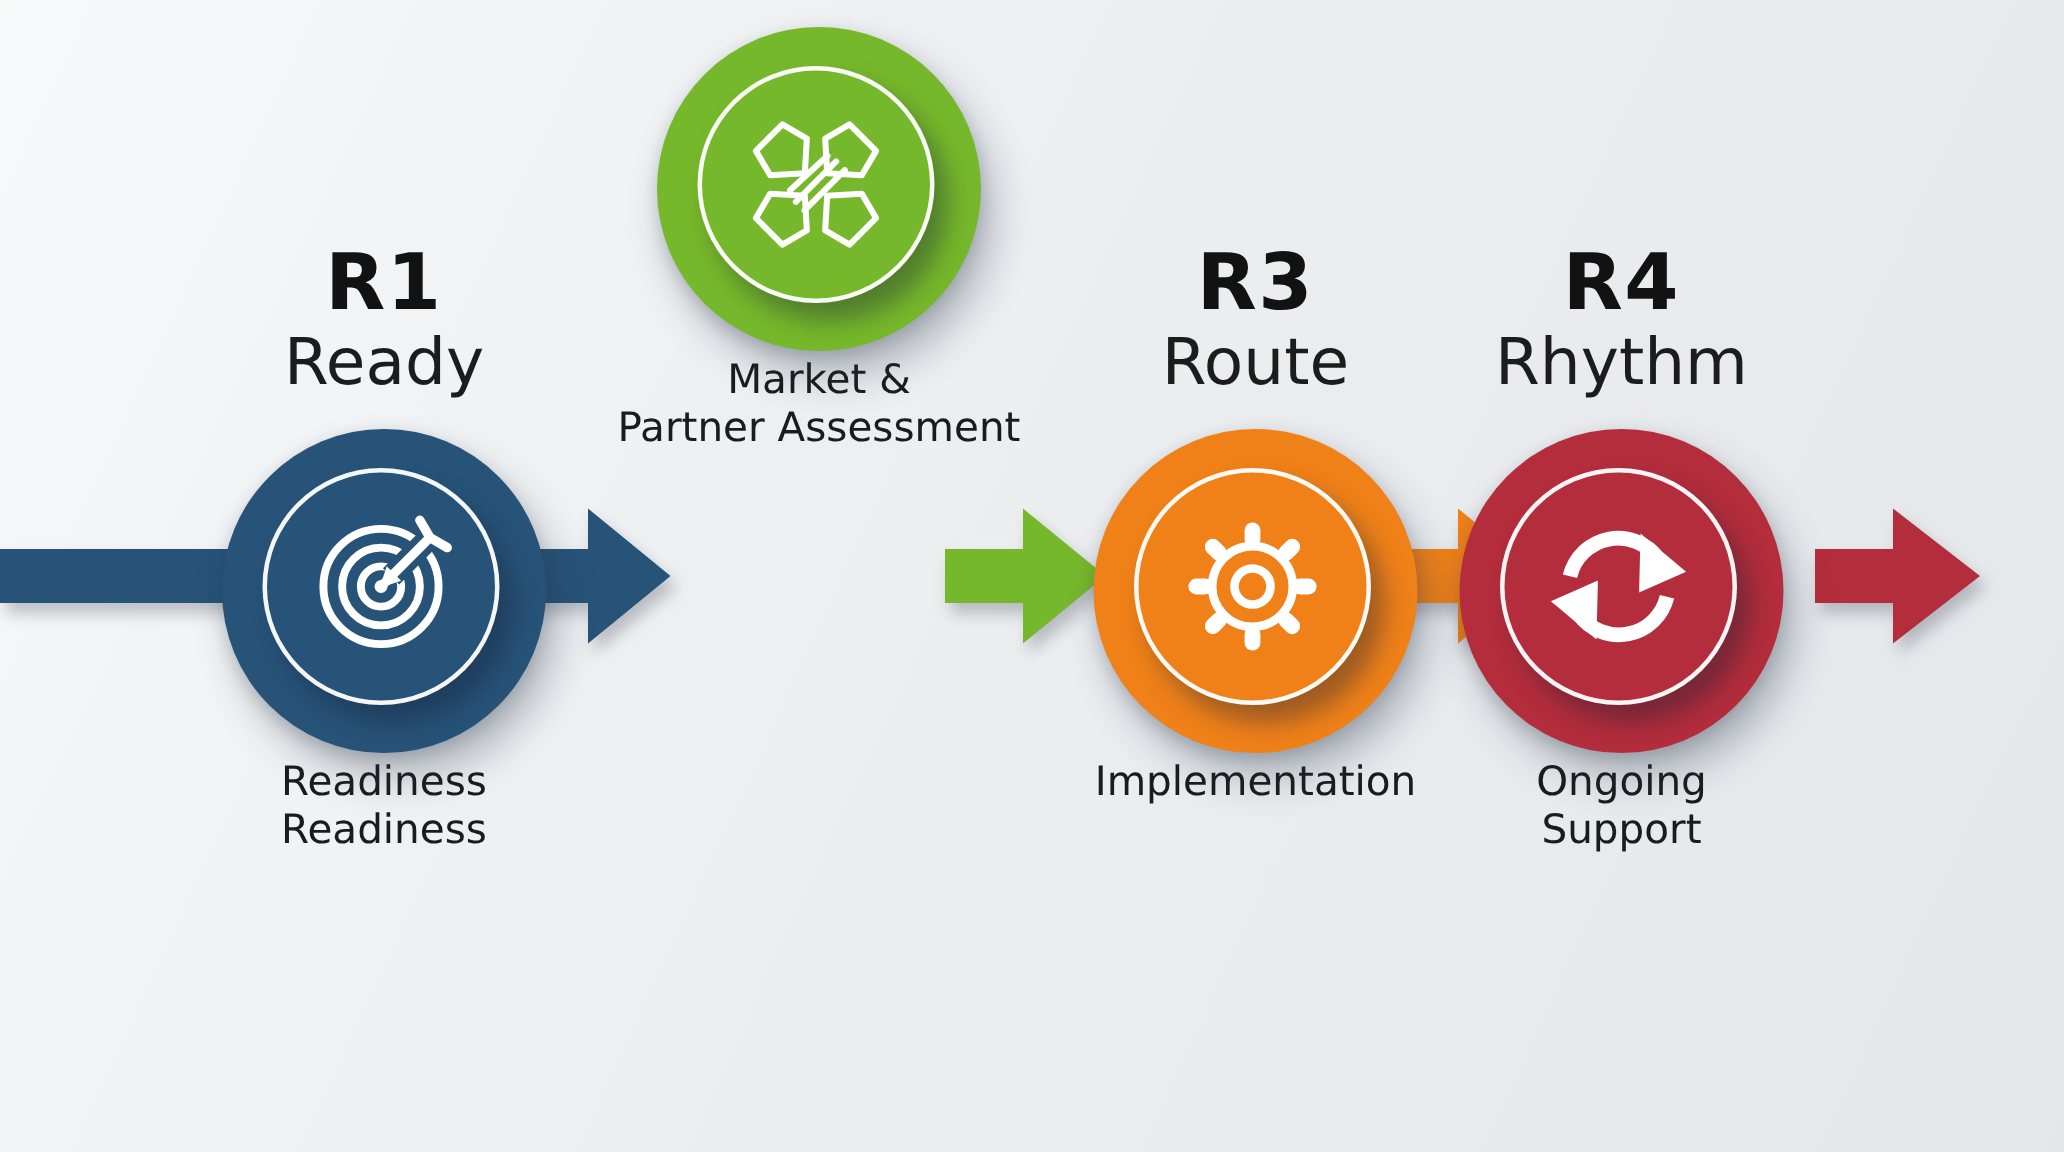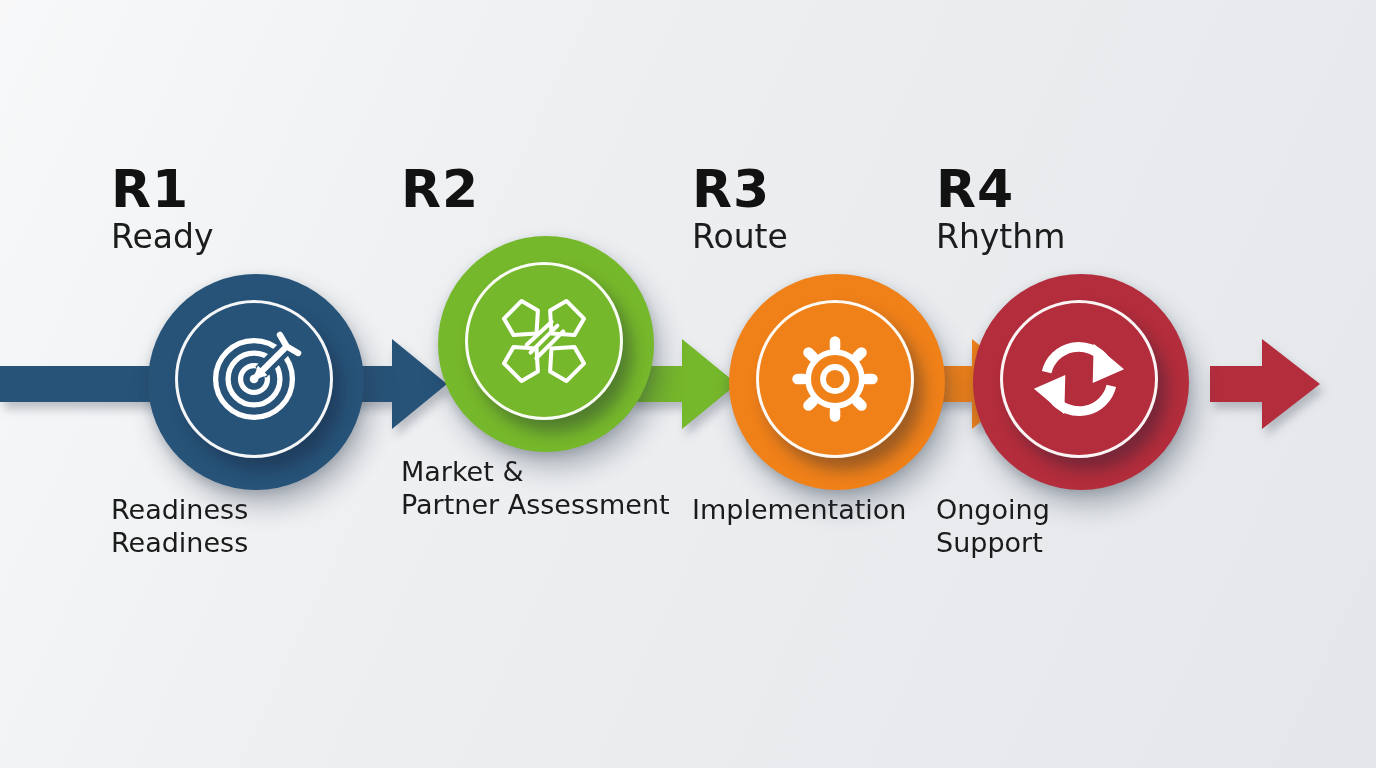--- a/index.html
+++ b/index.html
@@ -11,27 +11,27 @@
     font-family:"DejaVu Sans","Liberation Sans",sans-serif;
     color:#191919;
   }
   .stage::before{
     content:"";position:absolute;inset:0;z-index:0;pointer-events:none;
     background:linear-gradient(115deg, rgba(255,255,255,.6) 0%, rgba(255,255,255,0) 38%, rgba(205,210,216,.28) 100%);
   }
   .connectors{position:absolute;left:0;top:0;z-index:1;}
   .arrow{filter:drop-shadow(4px 7px 5px rgba(45,55,75,.28));}
 
-  .step{position:absolute;top:0;width:290px;height:768px;z-index:2;}
+  .step{position:absolute;top:0;width:290px;height:768px;text-align:center;z-index:2;}
   .step-code{
     margin-top:160px;
     font-size:52px;line-height:1.12;font-weight:bold;letter-spacing:1px;color:#121212;
   }
   .step-title{
-    font-size:33px;line-height:1.15;font-weight:normal;color:#1c1c1c;
+    font-size:43px;line-height:1.15;font-weight:normal;color:#1c1c1c;
   }
   .circle{
     position:relative;margin:18px auto 0;
     width:216px;height:216px;border-radius:50%;
     box-shadow:8px 16px 26px rgba(45,55,75,.32), 0 4px 10px rgba(45,55,75,.18);
   }
   .inner-disc{
     position:absolute;top:26px;left:27px;
     width:152px;height:152px;border-radius:50%;
     border:3px solid rgba(255,255,255,.95);
@@ -74,21 +74,20 @@
         </svg>
       </div>
     </div>
     <div class="step-desc">
       <span>Readiness</span>
       <span>Readiness</span>
     </div>
   </div>
 
   <div class="step" style="left:401px">
-    <div class="step-code">R2</div>
     <div class="circle" style="background-color: rgb(118, 184, 43);">
       <div class="inner-disc" style="background-color: rgb(118, 184, 43);">
         <svg viewBox="-50 -50 100 100" width="96" height="96" fill="none" stroke="#fff" stroke-width="4.2" stroke-linejoin="round" stroke-linecap="round">
           <path transform="rotate(45)" d="M-13,-46 L13,-46 L18,-27 L0,-11 L-18,-27 Z"></path>
           <path transform="rotate(135)" d="M-13,-46 L13,-46 L18,-27 L0,-11 L-18,-27 Z"></path>
           <path transform="rotate(225)" d="M-13,-46 L13,-46 L18,-27 L0,-11 L-18,-27 Z"></path>
           <path transform="rotate(315)" d="M-13,-46 L13,-46 L18,-27 L0,-11 L-18,-27 Z"></path>
           <path d="M14,-16 L-14,12 M20,-10 L-8,18 M8,-20 L-18,4"></path>
         </svg>
       </div>

